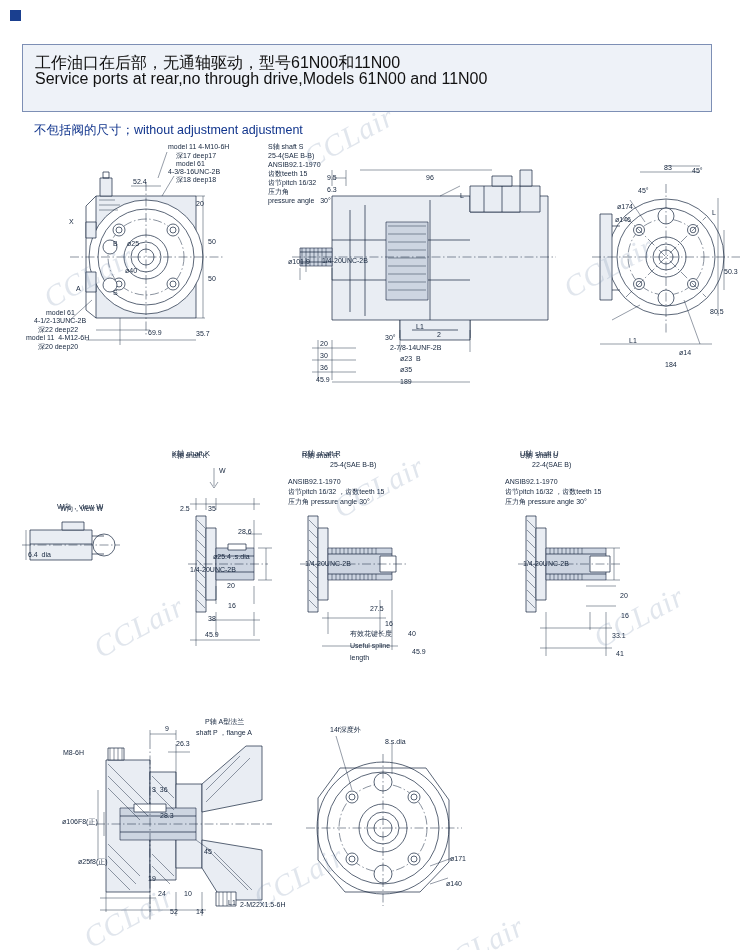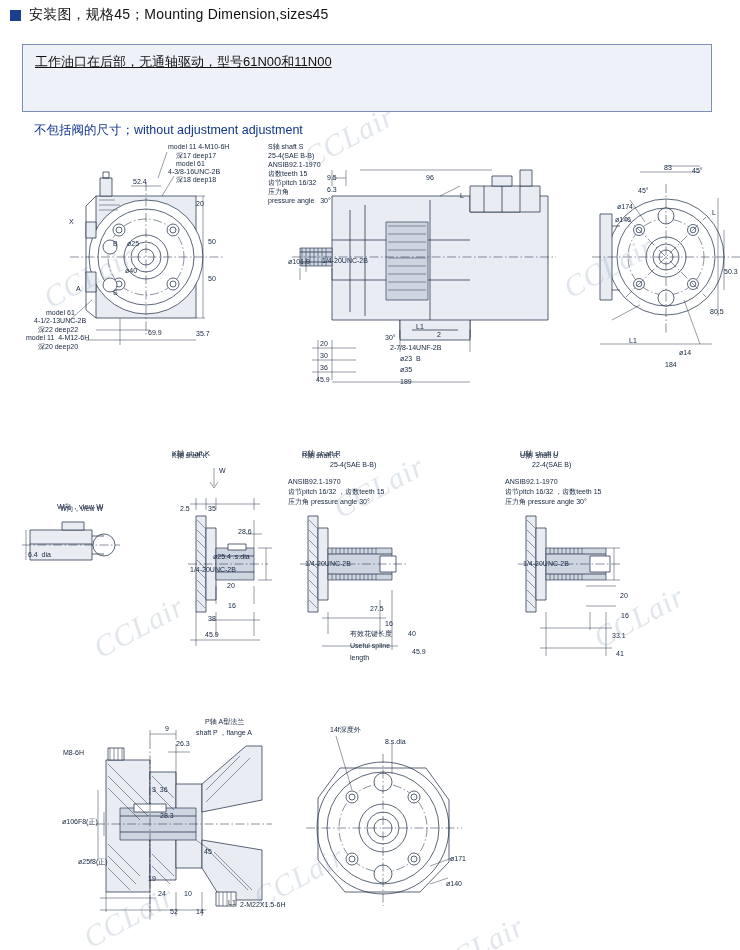--- a/index.html
+++ b/index.html
@@ -39,23 +39,22 @@
   #notebox {
     position: absolute;
     left: 22px; top: 44px;
     width: 690px; height: 68px;
     border: 1px solid #7d8fb5;
     background: #eef2f8;
   }
   #notebox .ln {
     position: absolute;
     left: 12px;
-    font-size: 13px;
+    font-size: 16px;
     white-space: nowrap;
-    text-decoration: underline;
   }
   #notebox .ln1 { top: 8px; }
   #notebox .ln2 { top: 25px; }
   #note3 {
     position: absolute;
     left: 34px; top: 122px;
     font-size: 12.5px;
     color: #10348c;
     white-space: nowrap;
   }
@@ -99,25 +98,25 @@
     pointer-events: none;
     white-space: nowrap;
     letter-spacing: 1px;
   }
 </style>
 </head>
 <body>
 
 <div id="header">
   <div class="sq"></div>
-  <div class="title">安装图，规格45；Mounting Dimension,sizes45</div>
 </div>
 
 <div id="notebox">
   <div class="ln ln1">工作油口在后部，无通轴驱动，型号61N00和11N00</div>
+  <div class="ln ln2">Service ports at rear,no through drive,Models 61N00 and 11N00</div>
 </div>
 <div id="note3">不包括阀的尺寸；without adjustment adjustment</div>
 
 <div id="canvas">
 <svg width="740" height="950" viewBox="0 0 740 950" xmlns="http://www.w3.org/2000/svg">
 
   <g>
 
     <path class="fillg" d="M96 196 L196 196 L196 318 L96 318 Z"></path>
     <path class="ln" d="M96 196 L86 206 L86 310 L96 318"></path>

